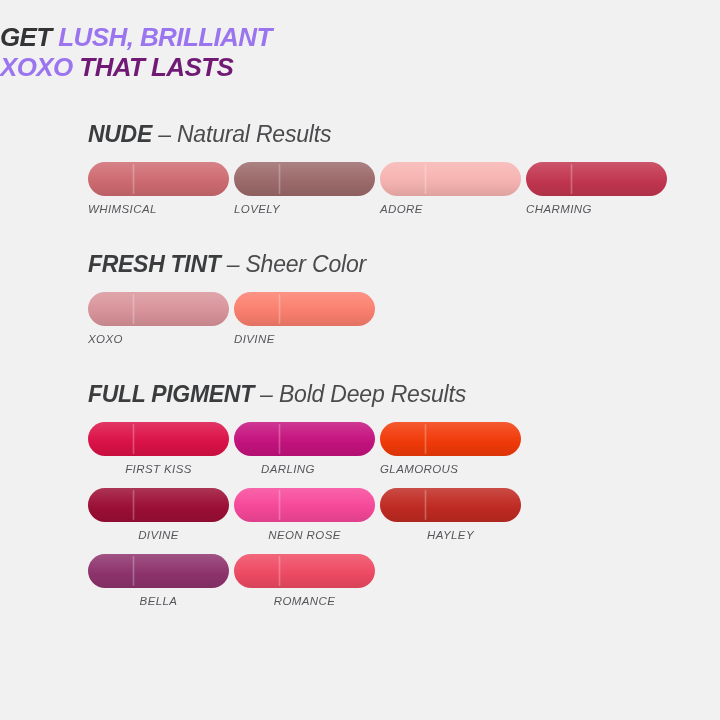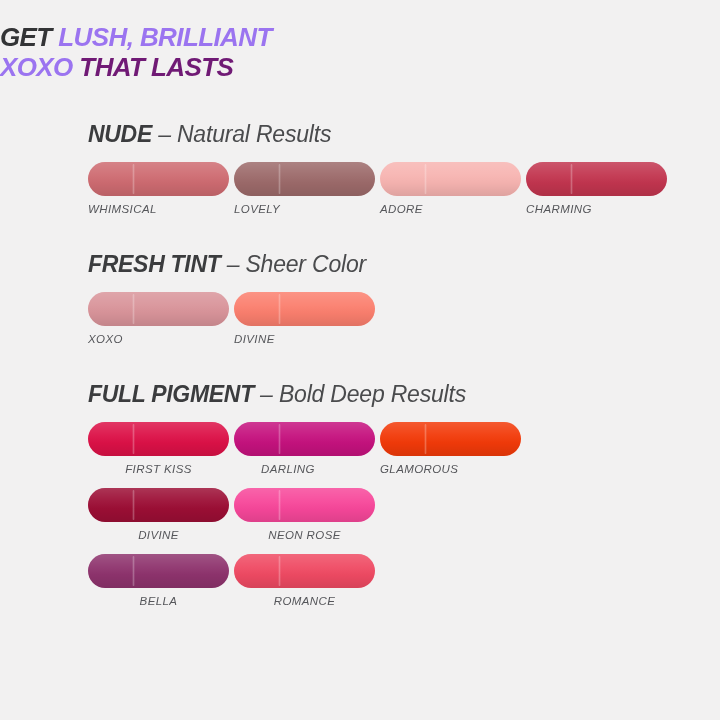--- a/index.html
+++ b/index.html
@@ -195,20 +195,24 @@
 
     <div class="swatch-row row-gap">
       <div class="swatch-cell">
         <div class="swatch" style="background-color: rgb(156, 14, 53);"></div>
         <div class="swatch-label" style="color: rgb(85, 86, 90);">DIVINE</div>
       </div>
       <div class="swatch-cell">
         <div class="swatch" style="background-color: rgb(247, 71, 154);"></div>
         <div class="swatch-label" style="color: rgb(85, 86, 90); font-style: italic;">NEON ROSE</div>
       </div>
+      <div class="swatch-cell">
+        <div class="swatch" style="background-color: rgb(192, 42, 34);"></div>
+        <div class="swatch-label" style="color: rgb(85, 86, 90);">HAYLEY</div>
+      </div>
     </div>
 
     <div class="swatch-row row-gap">
       <div class="swatch-cell">
         <div class="swatch" style="background-color: rgb(142, 51, 109);"></div>
         <div class="swatch-label" style="color: rgb(85, 86, 90);">BELLA</div>
       </div>
       <div class="swatch-cell">
         <div class="swatch" style="background-color: rgb(239, 74, 99);"></div>
         <div class="swatch-label" style="color: rgb(85, 86, 90);">ROMANCE</div>

